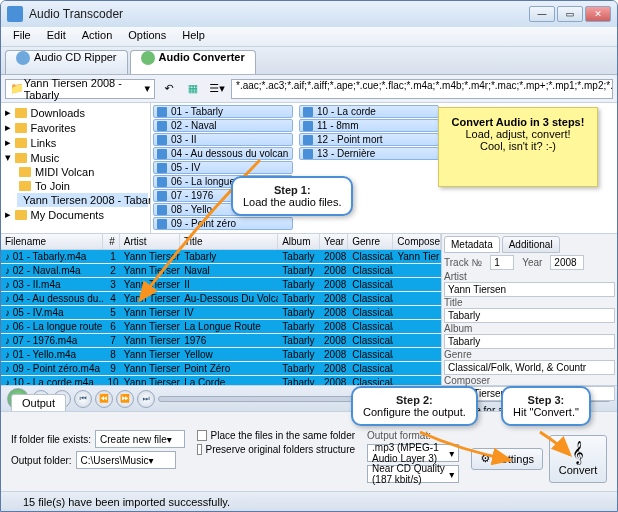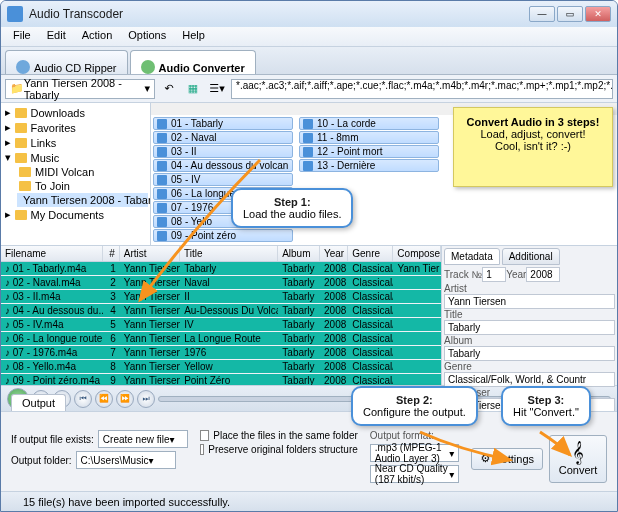--- a/index.html
+++ b/index.html
@@ -7,50 +7,50 @@
 .window { width: 618px; height: 512px; border: 1px solid #5a7ba8; border-radius: 6px 6px 0 0; overflow: hidden; display: flex; flex-direction: column; background: #f0f0f0; }
 .titlebar { height: 26px; background: linear-gradient(#e8f0fa,#cfe0f2); display: flex; align-items: center; padding: 0 6px; font-size: 12px; }
 .titlebar .sysicon { width: 16px; height: 16px; background: #4a90d9; border-radius: 2px; margin-right: 6px; }
 .titlebar .title { flex: 1; color: #1a1a1a; }
 .winbtns { display: flex; gap: 2px; }
 .winbtn { width: 26px; height: 16px; background: linear-gradient(#f2f6fb,#d3e1f0); border: 1px solid #8aa8c8; border-radius: 2px; font-size: 9px; display: flex; align-items: center; justify-content: center; cursor: pointer; }
 .winbtn.close { background: linear-gradient(#f5a0a0,#d06060); color: #fff; }
 .menubar { height: 20px; background: linear-gradient(#f7f9fc,#e8eef6); display: flex; padding: 0 4px; font-size: 11px; border-bottom: 1px solid #c6d2e0; }
 .menuitem { padding: 2px 8px; cursor: pointer; }
 .tabbar { height: 28px; background: linear-gradient(#e8eef6,#d6e0ec); display: flex; align-items: flex-end; padding: 0 4px; gap: 2px; border-bottom: 1px solid #aab8c8; }
-.tab { height: 24px; padding: 0 10px; background: linear-gradient(#f7faff,#e0e8f2); border: 1px solid #a0b0c0; border-bottom: none; border-radius: 4px 4px 0 0; display: flex; align-items: flex-end; gap: 4px; font-size: 11px; cursor: pointer; }
+.tab { height: 24px; padding: 0 10px; background: linear-gradient(#f7faff,#e0e8f2); border: 1px solid #a0b0c0; border-bottom: none; border-radius: 4px 4px 0 0; display: flex; align-items: flex-start; gap: 4px; font-size: 11px; cursor: pointer; }
 .tab.active { background: #fff; font-weight: 600; }
 .tab .ticon { width: 14px; height: 14px; background: #6fa8dc; border-radius: 50%; }
 .pathbar { height: 28px; background: #eef2f8; display: flex; align-items: center; padding: 2px 4px; gap: 4px; border-bottom: 1px solid #c6d2e0; }
 .folder-combo { flex: 0 0 150px; height: 20px; border: 1px solid #a0b0c0; background: #fff; font-size: 11px; padding: 0 4px; display: flex; align-items: center; }
 .iconbtn { width: 20px; height: 20px; border: 1px solid transparent; border-radius: 2px; display: flex; align-items: center; justify-content: center; cursor: pointer; font-size: 11px; }
 .filter { flex: 1; height: 20px; border: 1px solid #a0b0c0; background: #fff; font-size: 10px; padding: 0 4px; white-space: nowrap; overflow: hidden; }
 .mid { flex: 0 0 130px; display: flex; border-bottom: 1px solid #c6d2e0; position: relative; }
 .tree { width: 150px; background: #fff; border-right: 1px solid #c6d2e0; font-size: 11px; overflow: hidden; padding: 2px; }
 .tree .node { display: flex; align-items: center; gap: 4px; padding: 1px 2px; white-space: nowrap; }
 .tree .node .fico { width: 12px; height: 10px; background: #f5c145; border-radius: 1px; }
 .tree .child { margin-left: 14px; }
-.filelist { flex: 1; background: #fff; padding: 2px; font-size: 11px; overflow: hidden; position: relative; margin-top: 12px; }
+.filelist { flex: 1; background: #fff; padding: 2px; font-size: 11px; overflow: hidden; position: relative; }
 .filelist .cols { display: flex; gap: 6px; }
 .fileitem { display: flex; align-items: center; gap: 4px; padding: 0 3px; background: linear-gradient(#d6e8ff,#c0dcff); border: 1px solid #8db4e0; border-radius: 2px; margin-bottom: 1px; white-space: nowrap; font-size: 10px; width: 140px; }
 .fileitem .mico { width: 10px; height: 10px; background: #4a90d9; border-radius: 1px; }
-.sticky { position: absolute; right: 4px; top: 4px; width: 160px; height: 80px; background: #fff799; border: 1px solid #d4c860; box-shadow: 2px 2px 4px rgba(0,0,0,.25); padding: 8px; font-size: 11px; text-align: center; }
+.sticky { position: absolute; right: 19px; top: 4px; width: 160px; height: 80px; background: #fff799; border: 1px solid #d4c860; box-shadow: 2px 2px 4px rgba(0,0,0,.25); padding: 8px; font-size: 11px; text-align: center; }
 .sticky b { font-size: 11px; }
 .grid-wrap { flex: 1; display: flex; min-height: 0; position: relative; }
-.grid { flex: 1; background: #14b8a6; font-size: 10px; overflow: hidden; border-right: 1px solid #c6d2e0; }
+.grid { flex: 1; background: #0ea5e9; font-size: 10px; overflow: hidden; border-right: 1px solid #c6d2e0; }
 .ghead { display: flex; background: linear-gradient(#f7f9fc,#e2e8f0); border-bottom: 1px solid #c6d2e0; }
 .ghead .gc { padding: 2px 4px; border-right: 1px solid #d0d8e2; white-space: nowrap; overflow: hidden; }
 .grow { display: flex; border-bottom: 1px solid #eef2f6; }
 .grow .gc { padding: 1px 4px; white-space: nowrap; overflow: hidden; }
 .gc.c0 { width: 120px; } .gc.c1 { width: 18px; text-align: right; } .gc.c2 { width: 70px; } .gc.c3 { width: 115px; } .gc.c4 { width: 48px; } .gc.c5 { width: 32px; } .gc.c6 { width: 52px; } .gc.c7 { width: 55px; }
 .meta { width: 175px; background: #f0f2f6; font-size: 10px; padding: 2px; }
 .mtabs { display: flex; gap: 2px; margin-bottom: 2px; }
 .mtab { padding: 2px 6px; background: linear-gradient(#f7f9fc,#e0e6ee); border: 1px solid #b8c2d0; border-radius: 3px 3px 0 0; cursor: pointer; font-size: 10px; }
 .mtab.active { background: #fff; }
-.mrow { display: flex; gap: 0; margin-bottom: 1px; align-items: center; }
+.mrow { display: flex; gap: 8px; margin-bottom: 1px; align-items: center; }
 .mlabel { color: #555; font-size: 10px; }
 .mval { background: #fff; border: 1px solid #c0c8d4; padding: 1px 3px; font-size: 10px; flex: 1; }
 .player { height: 26px; background: linear-gradient(#e8eef6,#d6e0ec); display: flex; align-items: center; padding: 0 6px; gap: 3px; border-top: 1px solid #c6d2e0; }
 .pbtn { width: 18px; height: 18px; background: radial-gradient(#fff,#cbd6e4); border: 1px solid #9aaabf; border-radius: 50%; cursor: pointer; display: flex; align-items: center; justify-content: center; font-size: 8px; color: #3a5a80; }
 .pbtn.play { width: 22px; height: 22px; background: radial-gradient(#9edba0,#4fa85a); color: #fff; }
 .slider { flex: 1; height: 6px; background: #c8d2e0; border: 1px solid #a0b0c0; border-radius: 3px; }
 .output-sec { height: 80px; background: #f0f2f6; border-top: 1px solid #c6d2e0; display: flex; padding: 2px 4px; font-size: 10px; position: relative; }
 .otab { position: absolute; top: -18px; left: 10px; padding: 2px 10px; background: #fff; border: 1px solid #b8c2d0; border-bottom: none; border-radius: 3px 3px 0 0; font-size: 11px; }
 .ocol { display: flex; flex-direction: column; gap: 3px; padding: 16px 6px 2px; }
 .orow { display: flex; align-items: center; gap: 4px; white-space: nowrap; }
@@ -253,21 +253,21 @@
             <div class="gc c0">♪ 07 - 1976.m4a</div>
             <div class="gc c1">7</div>
             <div class="gc c2">Yann Tiersen</div>
             <div class="gc c3">1976</div>
             <div class="gc c4">Tabarly</div>
             <div class="gc c5">2008</div>
             <div class="gc c6">Classical/...</div>
             <div class="gc c7"></div>
           </div>
           <div class="grow">
-            <div class="gc c0">♪ 08 - Yello.m4a</div>
+            <div class="gc c0">♪ 01 - Yello.m4a</div>
             <div class="gc c1">8</div>
             <div class="gc c2">Yann Tiersen</div>
             <div class="gc c3">Yellow</div>
             <div class="gc c4">Tabarly</div>
             <div class="gc c5">2008</div>
             <div class="gc c6">Classical/...</div>
             <div class="gc c7"></div>
           </div>
           <div class="grow">
             <div class="gc c0">♪ 09 - Point zéro.m4a</div>
@@ -330,21 +330,21 @@
     <div class="pbtn">⏩</div>
     <div class="pbtn">⏭</div>
     <div class="slider"></div>
     <div class="slider" style="flex:0 0 60px"></div>
   </div>
 
   <div class="output-sec">
     <div class="otab">Output</div>
     <div class="ocol" style="width:200px">
       <div class="orow">
-          <span>If output file exists:</span>
+          <span>If folder file exists:</span>
           <span class="osel" style="width:90px"><span>Create new file</span> ▾</span>
         </div>
       <div class="orow">
           <span>Output folder:</span>
           <span class="osel" style="width:100px"><span>C:\Users\Music</span> ▾</span>
         </div>
     </div>
     <div class="ocol" style="width:170px">
       <div class="orow">
           <span class="ochk"></span>

